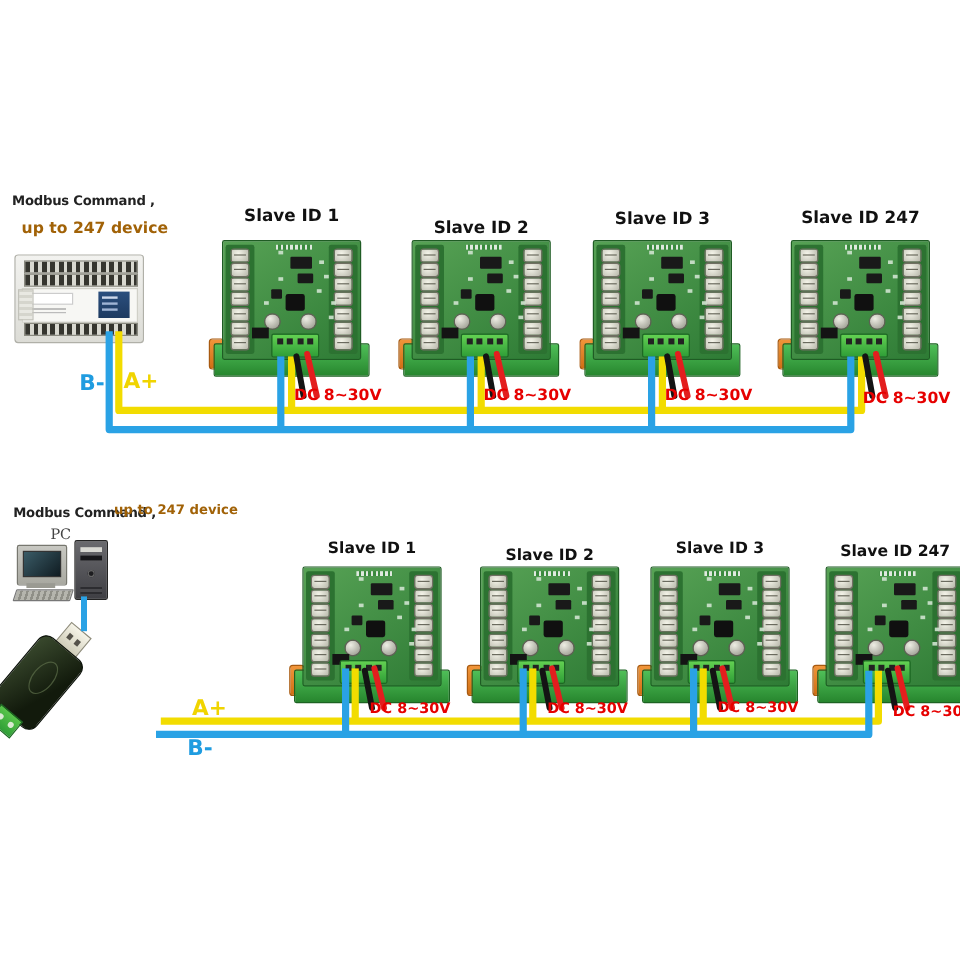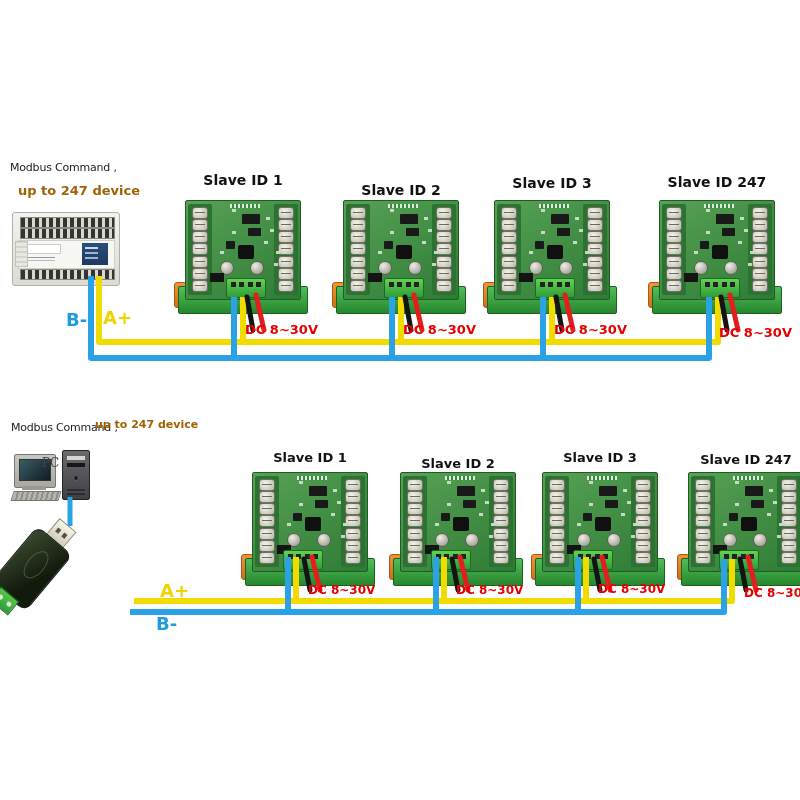--- a/index.html
+++ b/index.html
@@ -7,21 +7,21 @@
           font-family:"DejaVu Sans",sans-serif;}
   .wires{position:absolute;left:0;top:0;z-index:4;pointer-events:none;}
   .wires path{fill:none;}
   .wires .y path{stroke:var(--wire-yellow);stroke-width:6;stroke-linejoin:round;}
   .wires .b path{stroke:var(--wire-blue);stroke-width:6;stroke-linejoin:round;}
   .wires .b path.cable{stroke-width:5;}
   .wires .k path{stroke:var(--wire-black);stroke-width:5;stroke-linecap:round;}
   .wires .r path{stroke:var(--wire-red);stroke-width:5;stroke-linecap:round;}
 
   .txt{position:absolute;white-space:nowrap;z-index:6;color:#a16207;}
-  .cmd{font-size:11px;font-weight:400;letter-spacing:-0.2px;color:#222;}
+  .cmd{font-size:11px;font-weight:700;letter-spacing:-0.2px;color:#222;}
   .subtitle{font-size:13px;font-weight:bold;}
   .subtitle.small{font-size:11px;}
   .pc-label{font-family:"DejaVu Serif",serif;font-size:12px;color:#444;}
   .slave-label{position:absolute;width:120px;text-align:center;font-weight:bold;font-size:14px;
                color:#111;z-index:6;white-space:nowrap;}
   .slave-label.small{font-size:13px;}
   .dc-label{position:absolute;font-weight:bold;font-size:13px;color:var(--label-red);z-index:6;white-space:nowrap;}
   .dc-label.small{font-size:12px;}
   .wire-label{position:absolute;font-weight:bold;font-size:18px;z-index:6;}
   .wire-label.blue{color:var(--label-blue);}
@@ -366,21 +366,21 @@
       </div>
     </div>
 
   <div class="dc-label" style="left:245px;top:322px">DC 8~30V</div>
   <div class="dc-label" style="left:403px;top:322px">DC 8~30V</div>
   <div class="dc-label" style="left:554px;top:322px">DC 8~30V</div>
   <div class="dc-label" style="left:719px;top:325px">DC 8~30V</div>
 
   <div class="txt cmd" style="left:11px;top:421px">Modbus Command ,</div>
   <div class="txt subtitle small" style="left:95px;top:418px">up to 247 device</div>
-  <div class="txt pc-label" style="left:42px;top:456px">PC</div>
+  <div class="txt pc-label" style="left:42px;top:438px">PC</div>
 
   <div class="pc">
     <div class="pc-mon">
         <div class="pc-scr"></div>
       </div>
     <div class="pc-base"></div>
     <div class="pc-kbd"></div>
     <div class="pc-tower">
       <div class="pc-slot"></div>
       <div class="pc-btn"></div>

